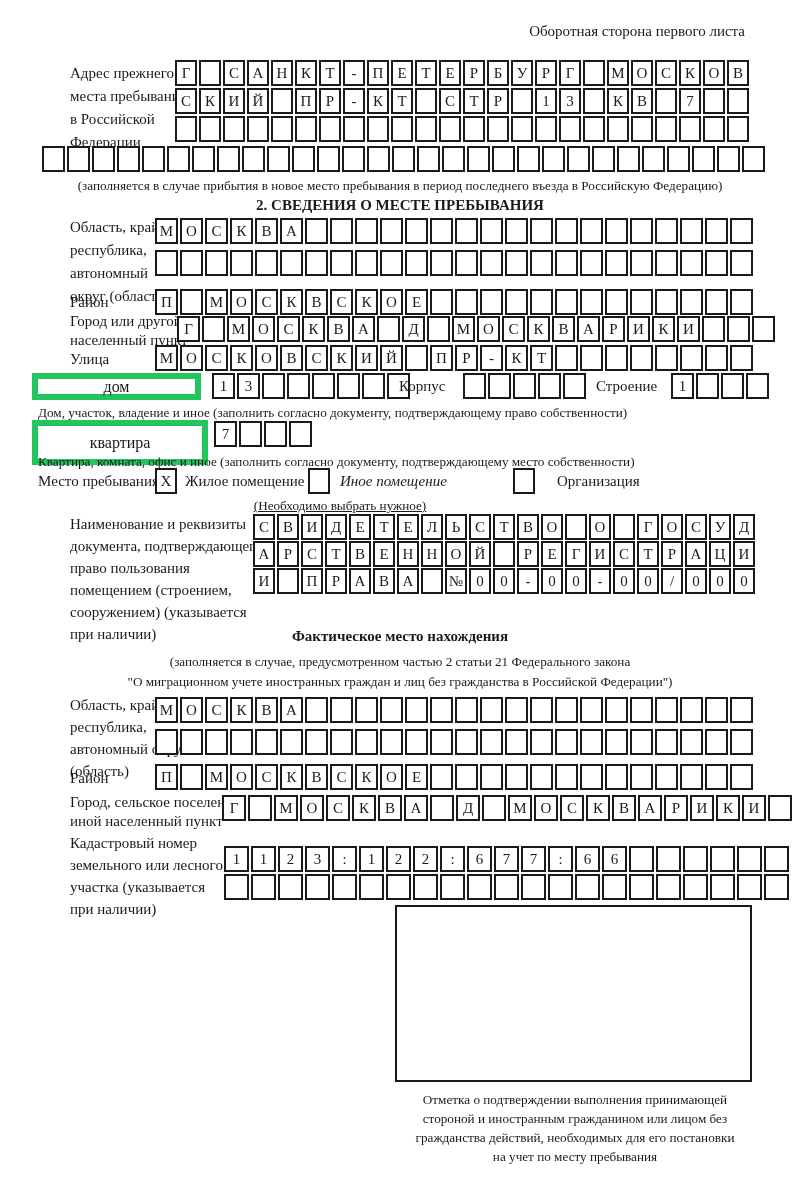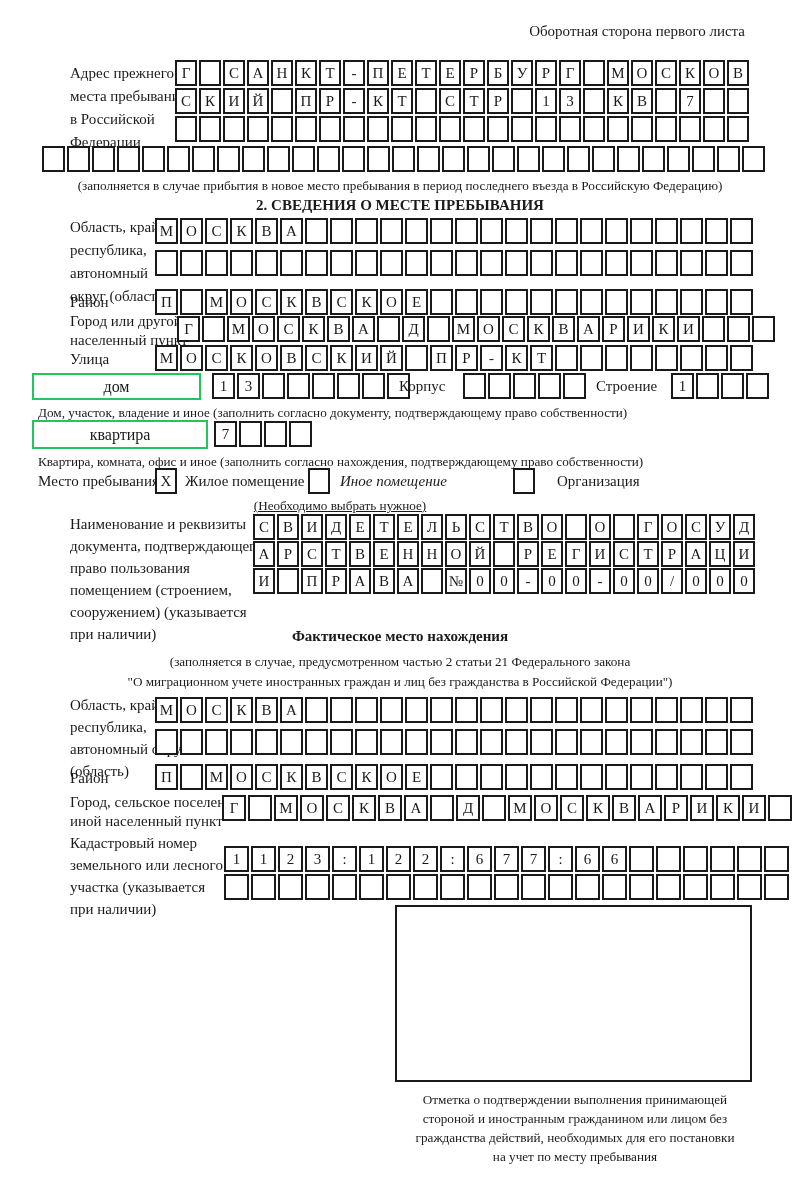--- a/index.html
+++ b/index.html
@@ -11,21 +11,21 @@
   .note{position:absolute;font-size:13.2px;line-height:18px;white-space:pre-line;}
   .center{text-align:center;}
   .bold{font-weight:bold;}
   .cells{position:absolute;display:flex;gap:2px;}
   .cell{width:22px;height:26px;border:2px solid #1a1a1a;box-sizing:border-box;
         display:flex;align-items:center;justify-content:center;
         font-size:15px;background:#fff;flex:none;}
   .w23 .cell{width:23px;}
   .w24 .cell{width:24px;}
   .w25 .cell{width:25px;}
-  .labelbox{position:absolute;border:2px solid #22c55e;box-sizing:border-box;
+  .labelbox{position:absolute;border:6px solid #22c55e;box-sizing:border-box;
         display:flex;align-items:center;justify-content:center;font-size:16px;background:#fff;}
   .cbox{position:absolute;width:22px;height:26px;border:2px solid #1a1a1a;box-sizing:border-box;
         display:flex;align-items:center;justify-content:center;font-size:15px;background:#fff;}
   .bigbox{position:absolute;border:2px solid #1a1a1a;box-sizing:border-box;background:#fff;}
 </style>
 </head>
 <body>
 
 <div class="page">
 
@@ -311,28 +311,28 @@
     </div>
   <div class="lbl" style="left:596px;top:375px;">Строение</div>
   <div class="cells w23" style="left:671px;top:373px;">
       <div class="cell">1</div>
       <div class="cell"></div>
       <div class="cell"></div>
       <div class="cell"></div>
     </div>
   <div class="note" style="left:38px;top:404px;">Дом, участок, владение и иное (заполнить согласно документу, подтверждающему право собственности)</div>
 
-  <div class="labelbox" style="left:32px;top:420px;width:176px;height:29px;">квартира</div>
+  <div class="labelbox" style="left:32px;top:420px;width:176px;height:45px;">квартира</div>
   <div class="cells w23" style="left:214px;top:421px;">
       <div class="cell">7</div>
       <div class="cell"></div>
       <div class="cell"></div>
       <div class="cell"></div>
     </div>
-  <div class="note" style="left:38px;top:453px;">Квартира, комната, офис и иное (заполнить согласно нахождения, подтверждающему право собственности)</div>
+  <div class="note" style="left:38px;top:453px;">Квартира, комната, офис и иное (заполнить согласно документу, подтверждающему место собственности)</div>
 
   <div class="lbl" style="left:38px;top:470px;">Место пребывания:</div>
   <div class="cbox" style="left:155px;top:468px;">X</div>
   <div class="lbl" style="left:185px;top:470px;">Жилое помещение</div>
   <div class="cbox" style="left:308px;top:468px;"></div>
   <div class="lbl" style="left:340px;top:470px;font-style:italic;">Иное помещение</div>
   <div class="cbox" style="left:513px;top:468px;"></div>
   <div class="lbl" style="left:557px;top:470px;">Организация</div>
   <div class="note center" style="left:140px;top:497px;width:400px;text-decoration:underline;">(Необходимо выбрать нужное)</div>
 

